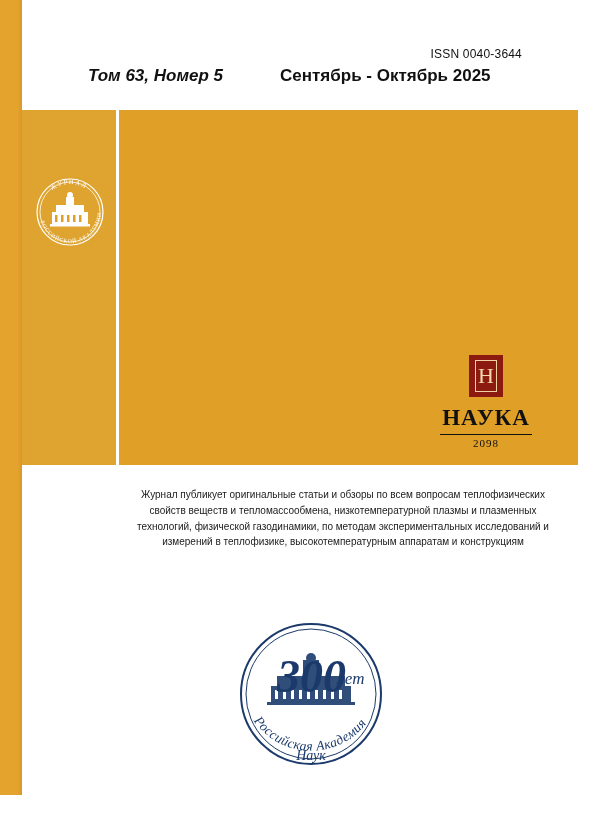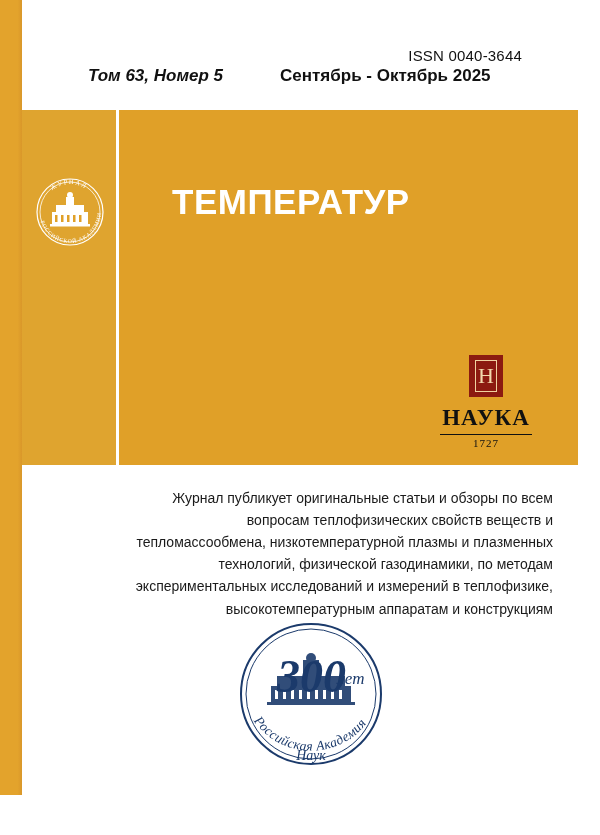--- a/index.html
+++ b/index.html
@@ -44,21 +44,21 @@
     position: absolute;
     left: 22px;
     top: 0;
     width: 578px;
     height: 110px;
   }
   .issn {
     position: absolute;
     right: 78px;
     top: 47px;
-    font-size: 15px;
+    font-size: 12px;
     color: #111;
     letter-spacing: 0.2px;
   }
   .vol {
     position: absolute;
     left: 66px;
     top: 66px;
     font-size: 17px;
     font-weight: bold;
     color: #111;
@@ -177,24 +177,24 @@
     letter-spacing: 1px;
     font-family: "Liberation Serif", serif;
   }
 
   
   .blurb {
     position: absolute;
     left: 133px;
     top: 487px;
     width: 420px;
-    font-size: 14px;
+    font-size: 10px;
     line-height: 1.58;
     color: #1a1a1a;
-    text-align: right;
+    text-align: center;
   }
 
   
   .anniv {
     position: absolute;
     left: 225px;
     top: 608px;
     width: 172px;
     height: 172px;
   }
@@ -253,30 +253,29 @@
         <text font-family="Liberation Serif, serif" font-size="6.5" fill="#ffffff" letter-spacing="1.4">
           <textPath href="#arcTop" startOffset="28%">ЖУРНАЛ</textPath>
         </text>
         <text font-family="Liberation Serif, serif" font-size="5.6" fill="#ffffff" letter-spacing="0.8">
           <textPath href="#arcBot" startOffset="10%">РОССИЙСКОЙ АКАДЕМИИ</textPath>
         </text>
       </svg>
     </div>
 
     <div class="title">
-      <div>ТЕМПЕРАТУР</div>
     </div>
 
     <div class="nauka">
       <div class="nauka-mark">
         <div class="glyph">Н</div>
       </div>
       <div class="nauka-word">НАУКА</div>
       <div class="nauka-rule"></div>
-      <div class="nauka-year">1727</div>
+      <div class="nauka-year">2098</div>
     </div>
   </div>
 
   <div class="blurb">Журнал публикует оригинальные статьи и обзоры по всем вопросам теплофизических свойств веществ и тепломассообмена, низкотемпературной плазмы и плазменных технологий, физической газодинамики, по методам экспериментальных исследований и измерений в теплофизике, высокотемпературным аппаратам и конструкциям</div>
 
   <div class="anniv">
     <svg width="172" height="172" viewBox="0 0 172 172">
       <defs>
         <path id="annivArc" d="M 20,96 A 70,70 0 0 0 152,96" fill="none"></path>
         <path id="annivArc2" d="M 34,110 A 56,56 0 0 0 138,110" fill="none"></path>

